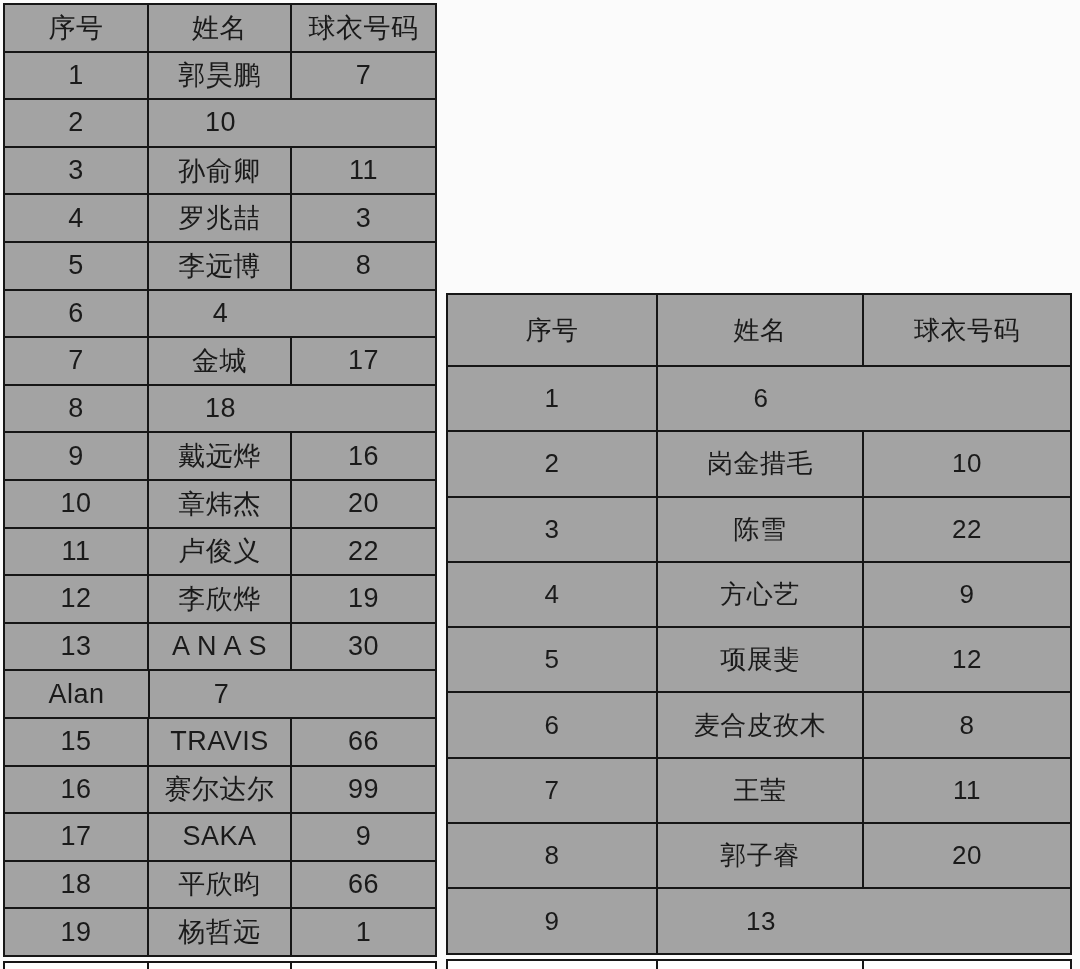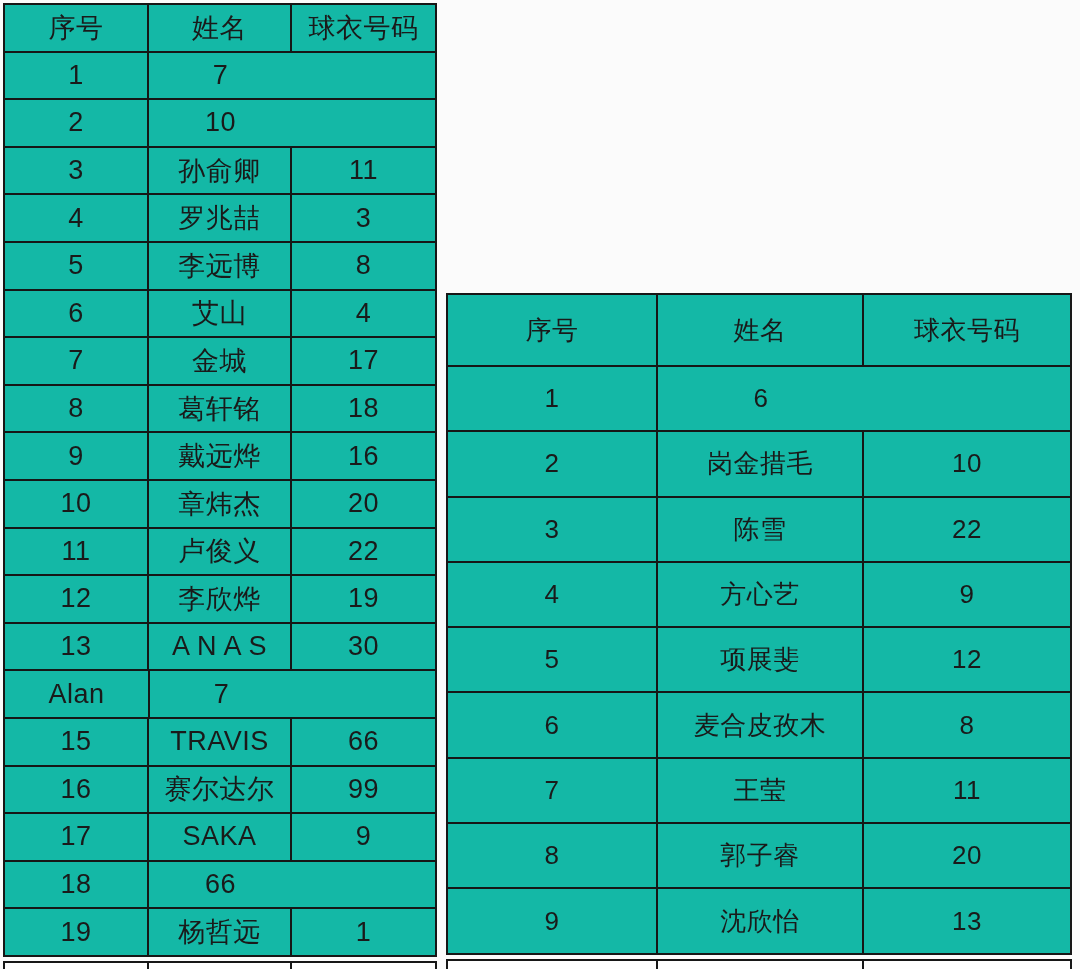--- a/index.html
+++ b/index.html
@@ -20,21 +20,21 @@
     position: absolute;
     box-sizing: border-box;
   }
   .tbl-left  { left: 3px;   top: 3px;   width: 434px; font-size: 27px; }
   .tbl-right { left: 446px; top: 293px; width: 626px; font-size: 26px; }
 
   .row {
     display: flex;
     box-sizing: border-box;
     border: 2px solid #161616;
-    background: #14b8a6;
+    background: #a3a3a3;
     align-items: stretch;
   }
   .row + .row { margin-top: -2px; }
 
   .tbl-left  .row { height: 49.6px; }
   .tbl-right .row { height: 67.3px; }
   .tbl-right .row.header { height: 74px; }
 
   .cell {
     box-sizing: border-box;
@@ -67,20 +67,21 @@
 
 <div class="canvas">
   <div class="tbl tbl-left">
       <div class="row header">
         <div class="cell c0">序号</div>
         <div class="cell c1">姓名</div>
         <div class="cell c2">球衣号码</div>
       </div>
       <div class="row">
         <div class="cell c0">1</div>
+        <div class="cell c1">郭昊鹏</div>
         <div class="cell c2">7</div>
       </div>
       <div class="row">
         <div class="cell c0">2</div>
         <div class="cell c2">10</div>
       </div>
       <div class="row">
         <div class="cell c0">3</div>
         <div class="cell c1">孙俞卿</div>
         <div class="cell c2">11</div>
@@ -90,31 +91,29 @@
         <div class="cell c1">罗兆喆</div>
         <div class="cell c2">3</div>
       </div>
       <div class="row">
         <div class="cell c0">5</div>
         <div class="cell c1">李远博</div>
         <div class="cell c2">8</div>
       </div>
       <div class="row">
         <div class="cell c0">6</div>
-        <div class="cell c1">艾山</div>
         <div class="cell c2">4</div>
       </div>
       <div class="row">
         <div class="cell c0">7</div>
         <div class="cell c1">金城</div>
         <div class="cell c2">17</div>
       </div>
       <div class="row">
         <div class="cell c0">8</div>
-        <div class="cell c1">葛轩铭</div>
         <div class="cell c2">18</div>
       </div>
       <div class="row">
         <div class="cell c0">9</div>
         <div class="cell c1">戴远烨</div>
         <div class="cell c2">16</div>
       </div>
       <div class="row">
         <div class="cell c0">10</div>
         <div class="cell c1">章炜杰</div>
@@ -149,20 +148,21 @@
         <div class="cell c1">赛尔达尔</div>
         <div class="cell c2">99</div>
       </div>
       <div class="row">
         <div class="cell c0">17</div>
         <div class="cell c1">SAKA</div>
         <div class="cell c2">9</div>
       </div>
       <div class="row">
         <div class="cell c0">18</div>
+        <div class="cell c1">平欣昀</div>
         <div class="cell c2">66</div>
       </div>
       <div class="row">
         <div class="cell c0">19</div>
         <div class="cell c1">杨哲远</div>
         <div class="cell c2">1</div>
       </div>
       <div class="row partial">
         <div class="cell c0"></div>
         <div class="cell c1"></div>
@@ -209,21 +209,20 @@
         <div class="cell c1">王莹</div>
         <div class="cell c2">11</div>
       </div>
       <div class="row">
         <div class="cell c0">8</div>
         <div class="cell c1">郭子睿</div>
         <div class="cell c2">20</div>
       </div>
       <div class="row">
         <div class="cell c0">9</div>
-        <div class="cell c1">沈欣怡</div>
         <div class="cell c2">13</div>
       </div>
       <div class="row partial">
         <div class="cell c0"></div>
         <div class="cell c1"></div>
         <div class="cell c2"></div>
       </div>
     </div>
 </div>
 

